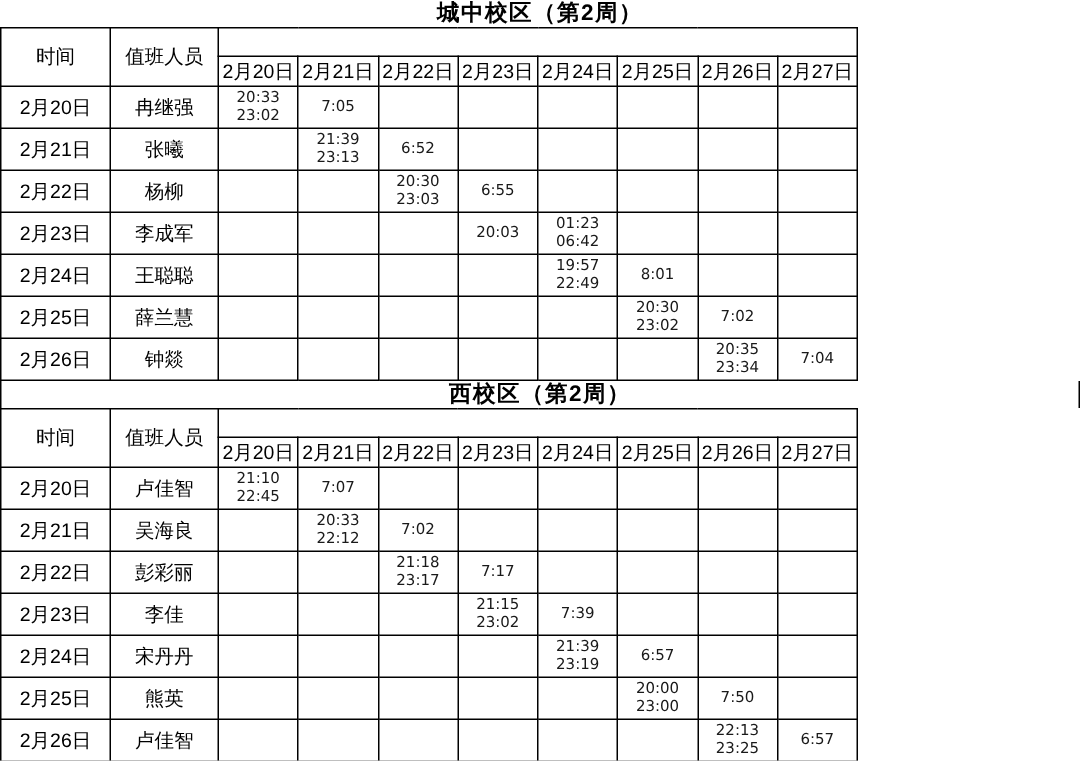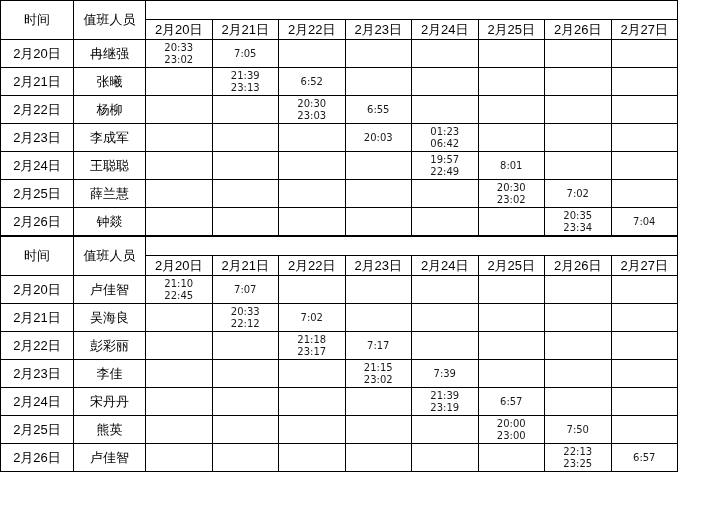--- a/index.html
+++ b/index.html
@@ -11,21 +11,21 @@
   .sheet { width: 720px; }
   .table-title {
     width: 720px; height: 18px; line-height: 18px;
     text-align: center; font-weight: bold; font-size: 15px;
     letter-spacing: 1px; box-sizing: border-box;
   }
   .table-title.boxed {
     border-left: 1px solid #000; border-right: 1px solid #000;
   }
   table.grid {
-    width: 678px; border-collapse: collapse; table-layout: fixed;
+    width: 572px; border-collapse: collapse; table-layout: fixed;
     font-size: 13px;
   }
   table.grid th, table.grid td {
     border: 1px solid #000; padding: 0; margin: 0;
     text-align: center; vertical-align: middle; overflow: hidden;
     font-weight: normal; background: #fff;
   }
   col.c-time-col  { width: 73px; }
   col.c-staff-col { width: 72px; }
   tr.r-strip  { height: 19px; }
@@ -39,20 +39,21 @@
     font-family: "DejaVu Sans", "Liberation Sans", sans-serif;
     color: #1a1a1a;
   }
 </style>
 </head>
 <body>
 
 <div class="sheet">
 
   <section>
+    <div class="table-title">城中校区（第2周）</div>
     <table class="grid">
       <colgroup>
         <col class="c-time-col">
         <col class="c-staff-col">
         <col>
           <col>
           <col>
           <col>
           <col>
           <col>
@@ -166,20 +167,21 @@
             <td class="c-time"></td>
             <td class="c-time">20:35
 23:34</td>
             <td class="c-time">7:04</td>
           </tr>
         </tbody>
     </table>
   </section>
 
   <section>
+    <div class="table-title boxed">西校区（第2周）</div>
     <table class="grid">
       <colgroup>
         <col class="c-time-col">
         <col class="c-staff-col">
         <col>
           <col>
           <col>
           <col>
           <col>
           <col>

